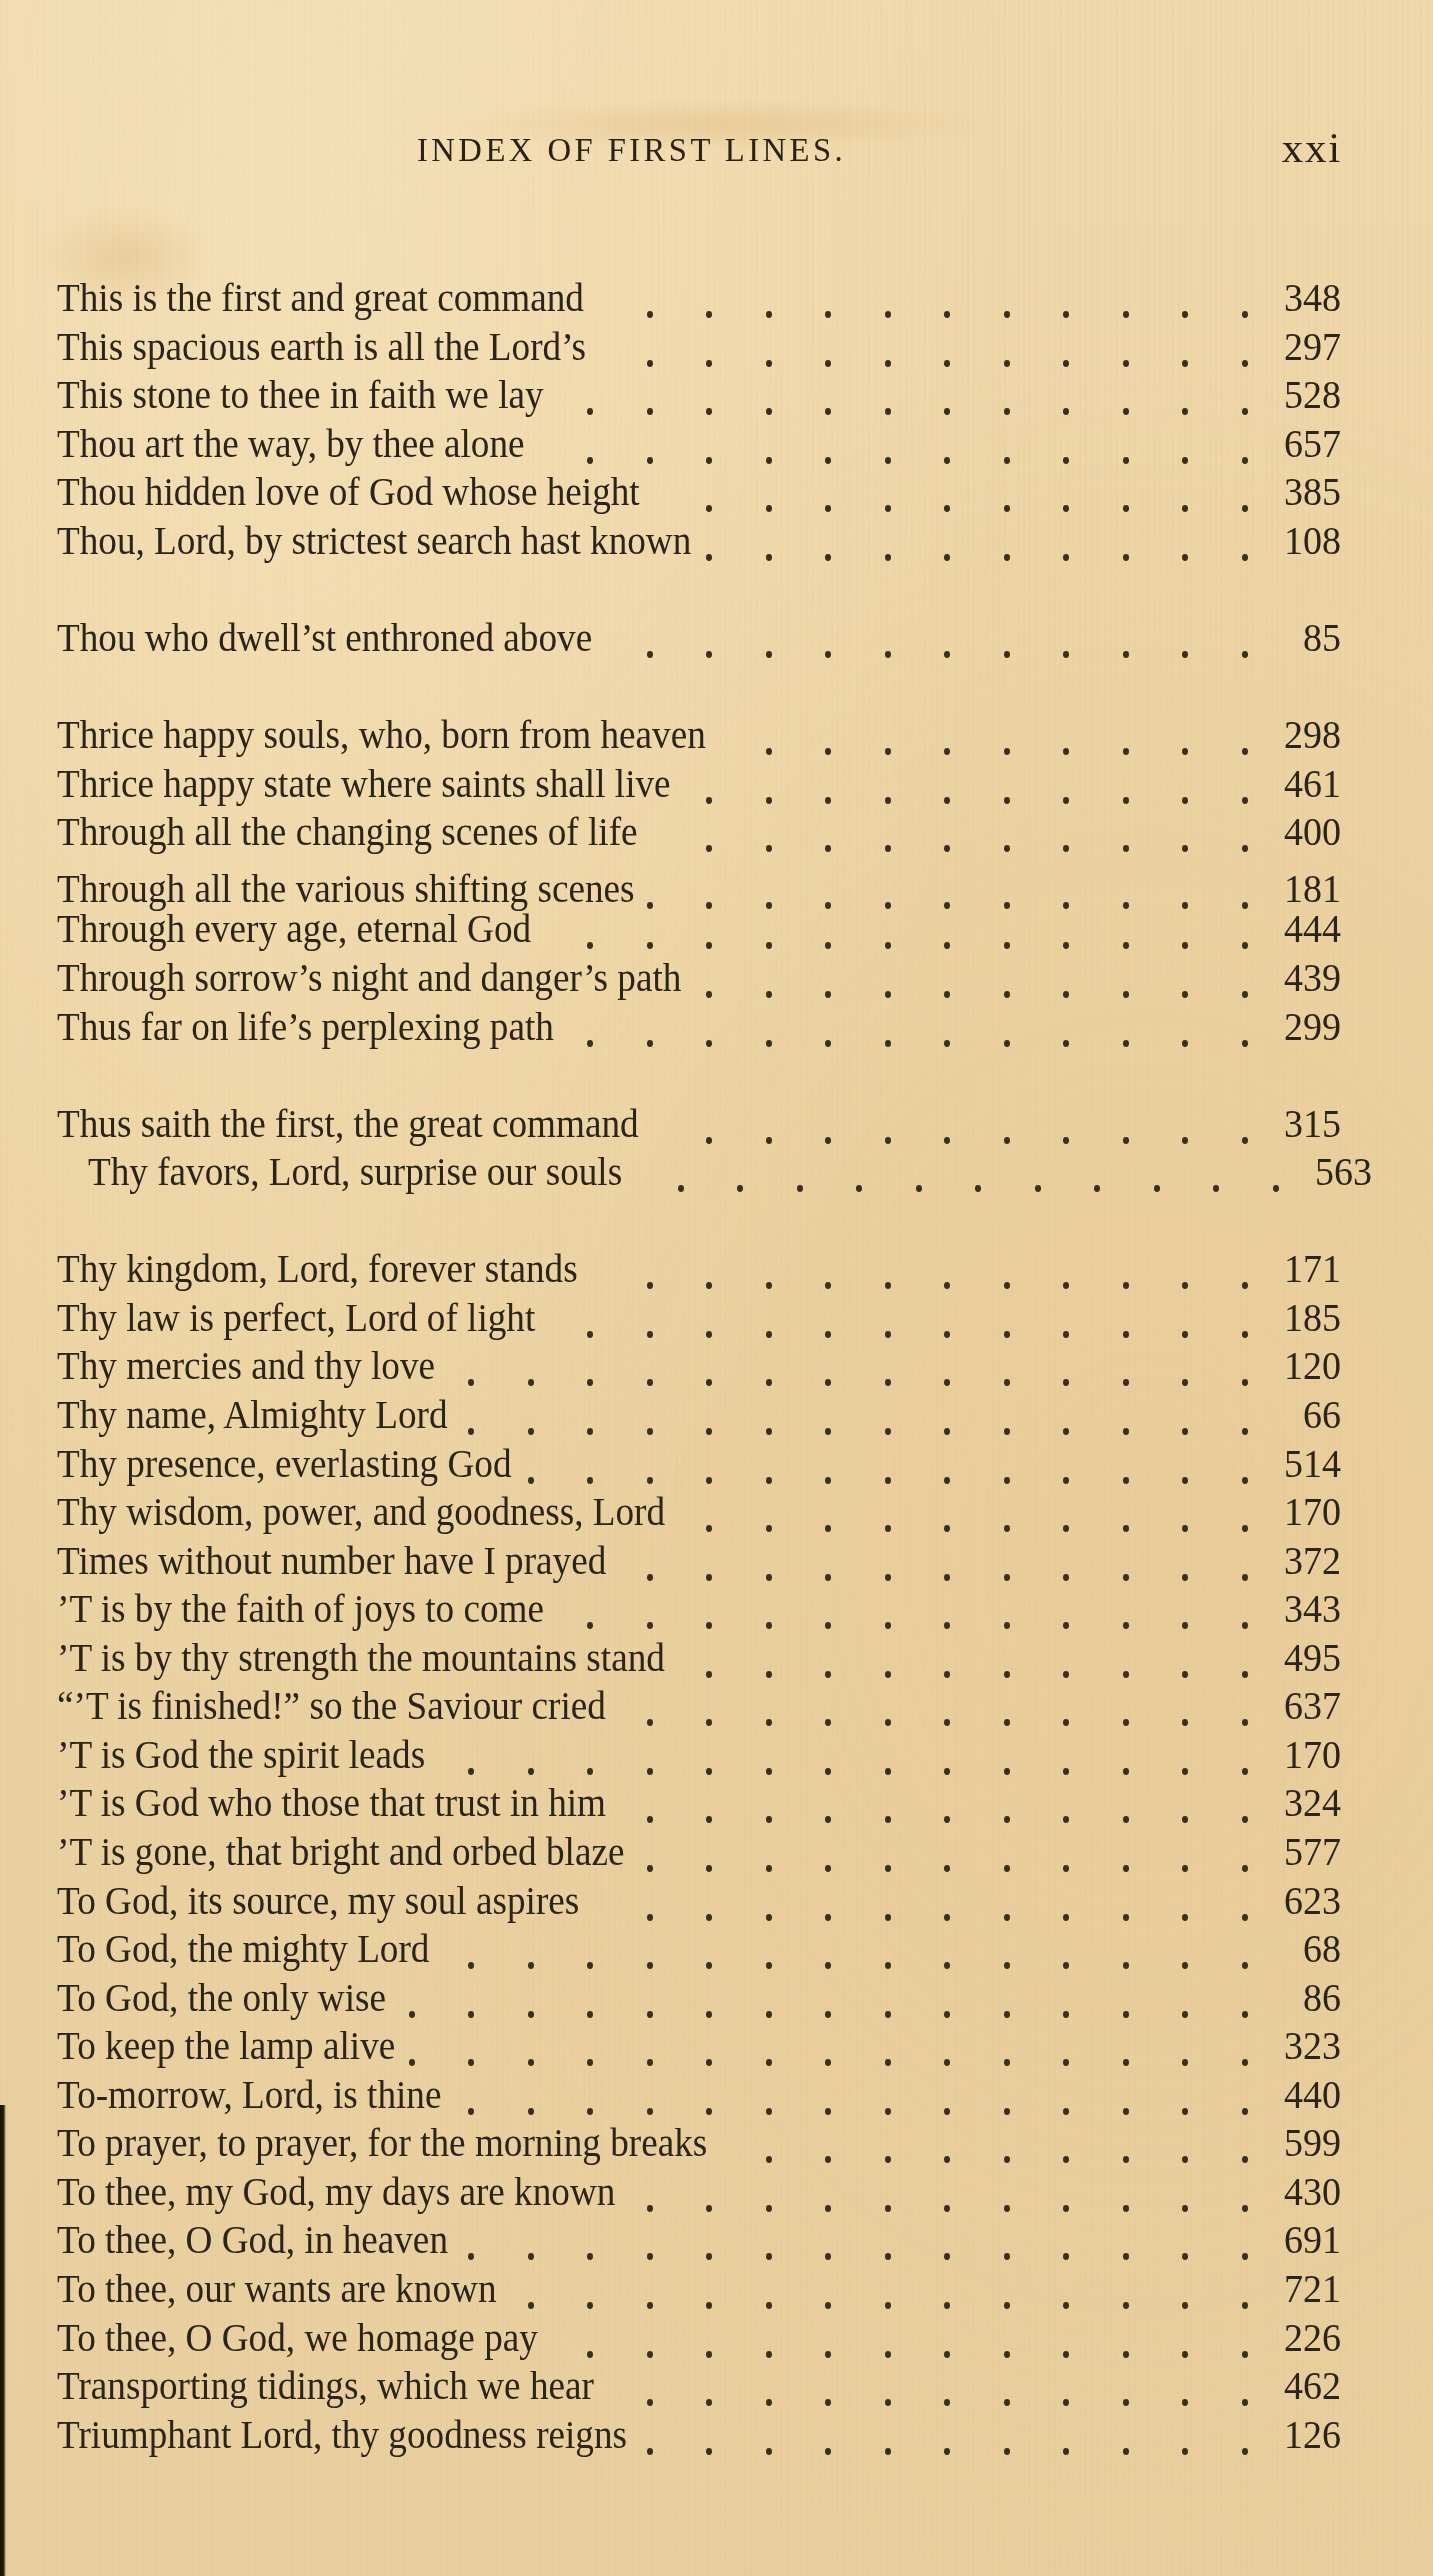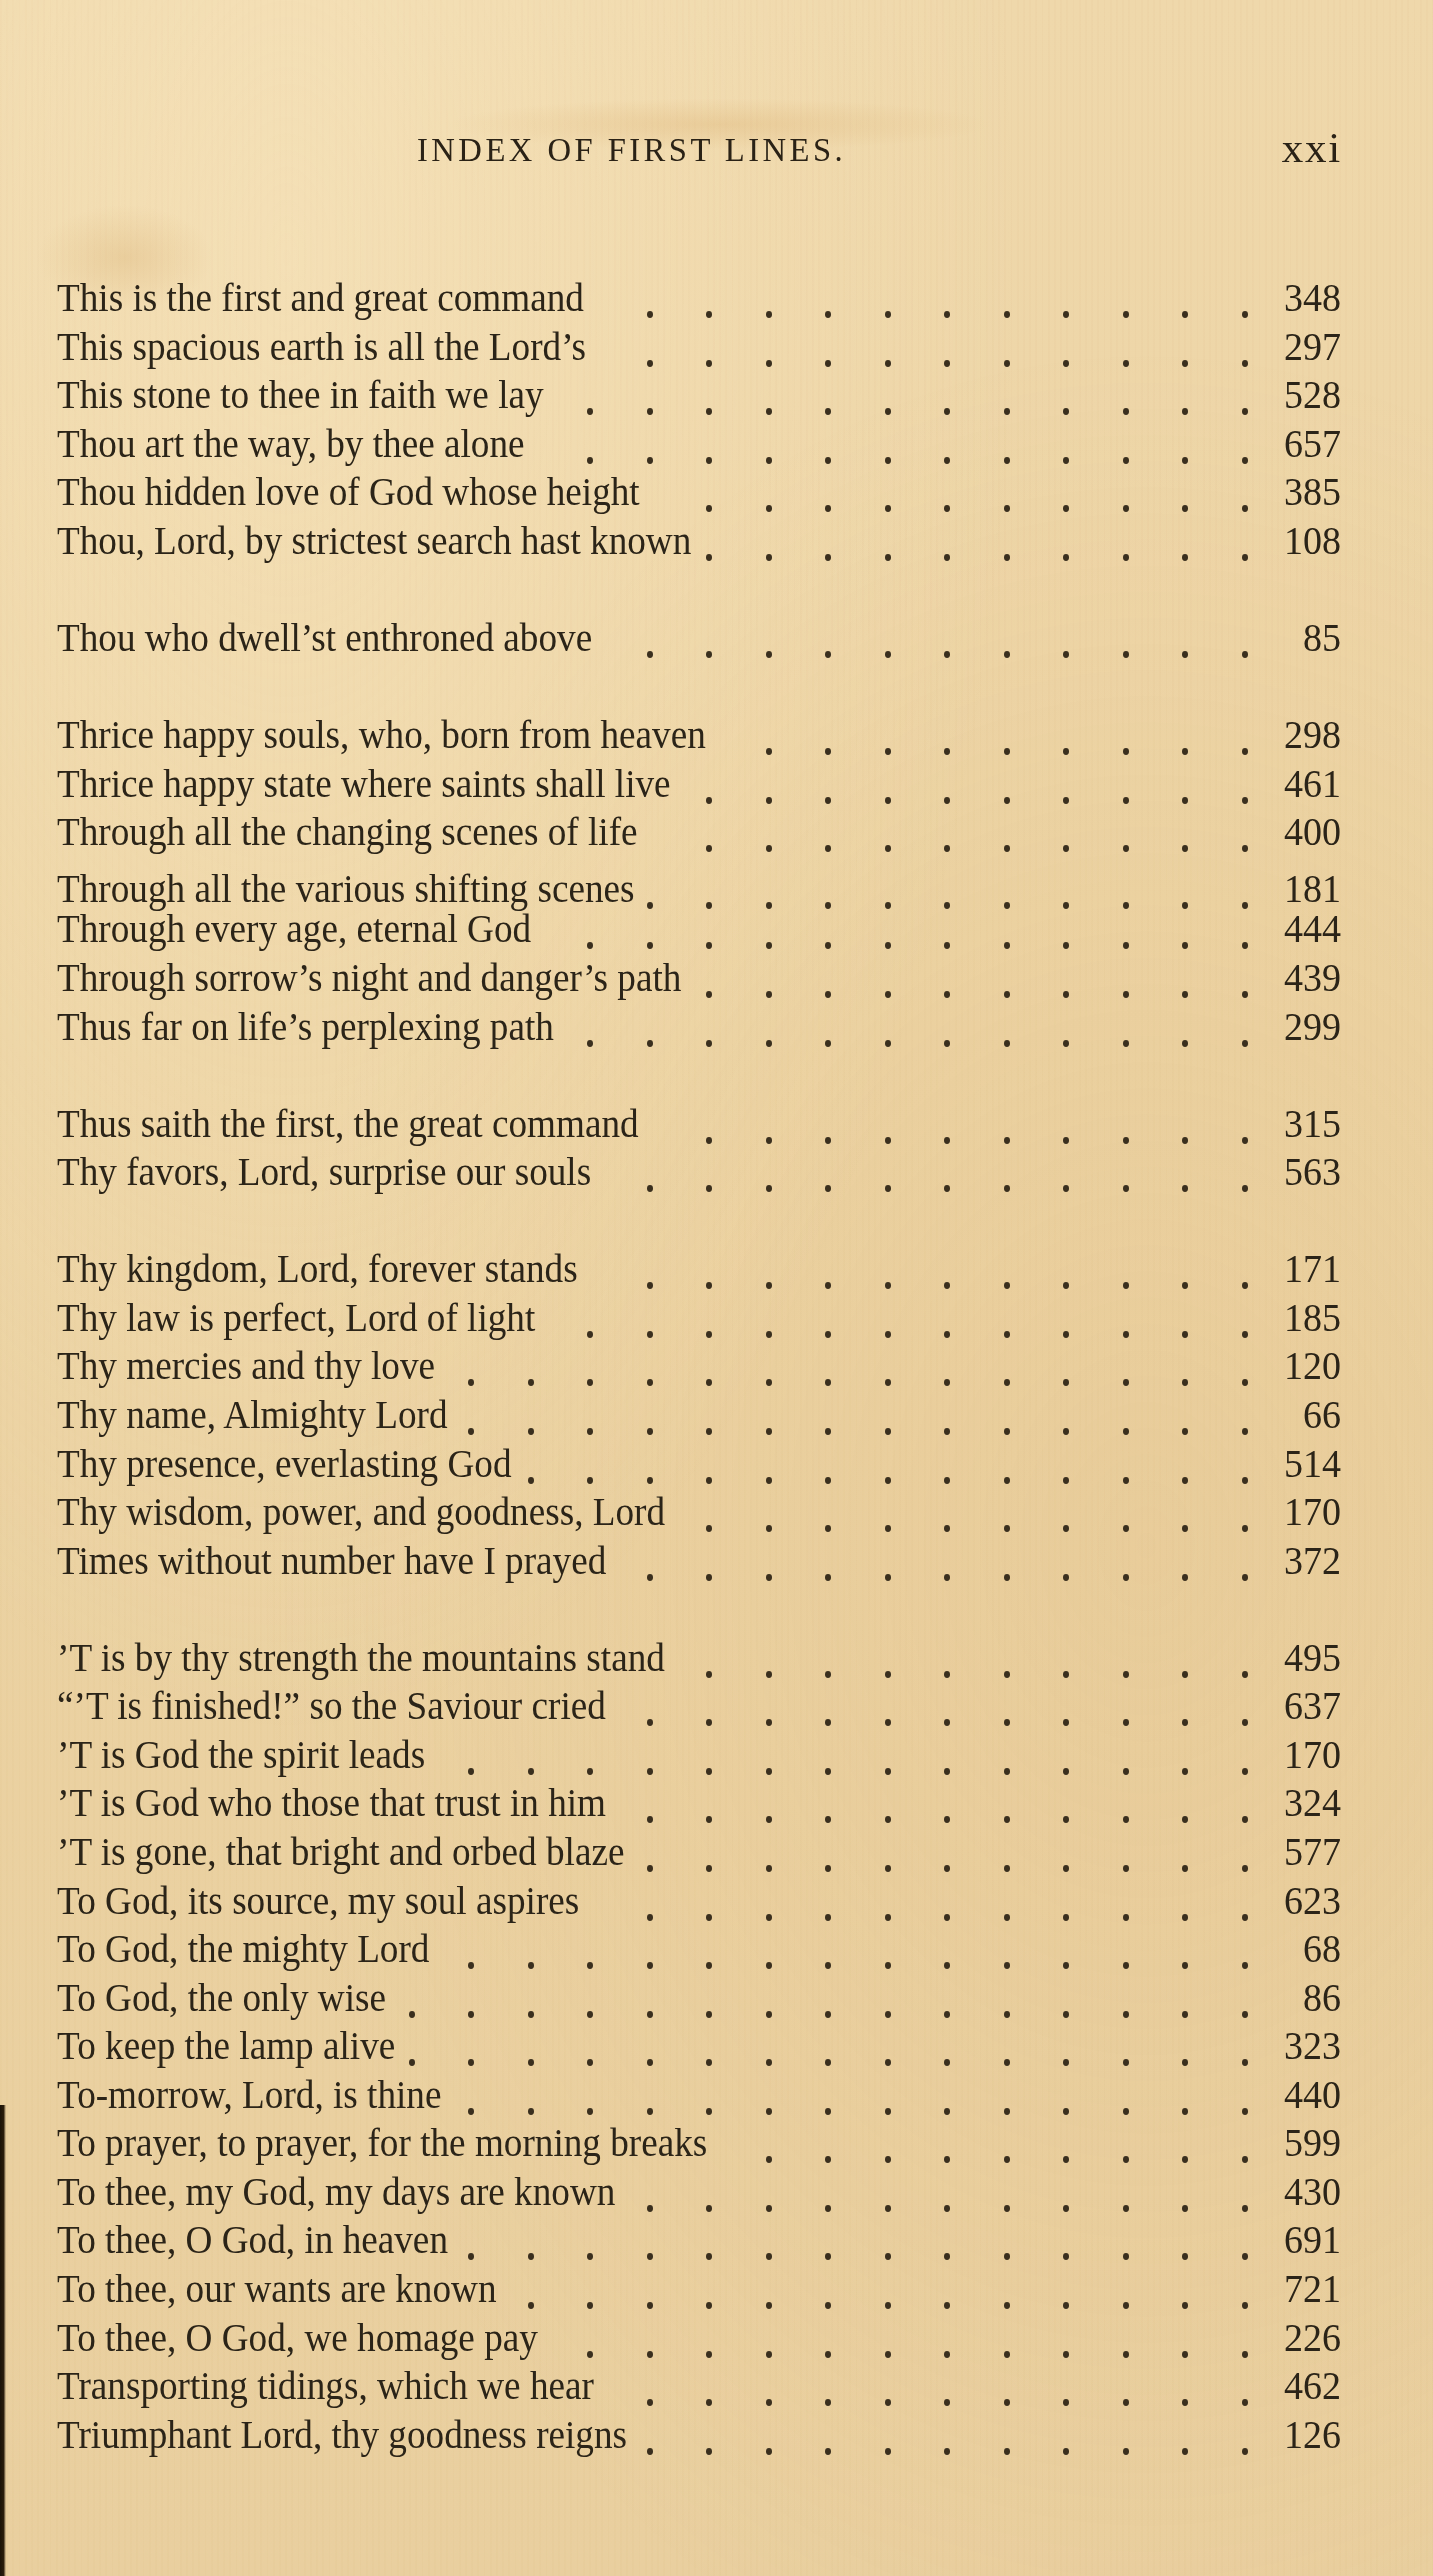--- a/index.html
+++ b/index.html
@@ -382,21 +382,21 @@
         <span class="dot" style="left: 947px;"></span>
         <span class="dot" style="left: 887px;"></span>
         <span class="dot" style="left: 828px;"></span>
         <span class="dot" style="left: 768px;"></span>
         <span class="dot" style="left: 709px;"></span>
         <span class="dot" style="left: 649px;"></span>
       </span>
     <span class="first-line">Thus saith the first, the great command</span>
     <span class="page-number">315</span>
   </li>
-    <li class="entry" style="top: 1155px;">
+    <li class="entry" style="top: 1155px; margin-left: 31px;">
     <span class="leader">
         <span class="dot" style="left: 1185px;"></span>
         <span class="dot" style="left: 1125px;"></span>
         <span class="dot" style="left: 1066px;"></span>
         <span class="dot" style="left: 1006px;"></span>
         <span class="dot" style="left: 947px;"></span>
         <span class="dot" style="left: 887px;"></span>
         <span class="dot" style="left: 828px;"></span>
         <span class="dot" style="left: 768px;"></span>
         <span class="dot" style="left: 709px;"></span>
@@ -525,20 +525,38 @@
         <span class="dot" style="left: 947px;"></span>
         <span class="dot" style="left: 887px;"></span>
         <span class="dot" style="left: 828px;"></span>
         <span class="dot" style="left: 768px;"></span>
         <span class="dot" style="left: 709px;"></span>
         <span class="dot" style="left: 649px;"></span>
         <span class="dot" style="left: 590px;"></span>
       </span>
     <span class="first-line">Times without number have I prayed</span>
     <span class="page-number">372</span>
+  </li>
+    <li class="entry" style="top: 1592px;">
+    <span class="leader">
+        <span class="dot" style="left: 1185px;"></span>
+        <span class="dot" style="left: 1125px;"></span>
+        <span class="dot" style="left: 1066px;"></span>
+        <span class="dot" style="left: 1006px;"></span>
+        <span class="dot" style="left: 947px;"></span>
+        <span class="dot" style="left: 887px;"></span>
+        <span class="dot" style="left: 828px;"></span>
+        <span class="dot" style="left: 768px;"></span>
+        <span class="dot" style="left: 709px;"></span>
+        <span class="dot" style="left: 649px;"></span>
+        <span class="dot" style="left: 590px;"></span>
+        <span class="dot" style="left: 530px;"></span>
+      </span>
+    <span class="first-line">’T is by the faith of joys to come</span>
+    <span class="page-number">343</span>
   </li>
     <li class="entry" style="top: 1641px;">
     <span class="leader">
         <span class="dot" style="left: 1185px;"></span>
         <span class="dot" style="left: 1125px;"></span>
         <span class="dot" style="left: 1066px;"></span>
         <span class="dot" style="left: 1006px;"></span>
         <span class="dot" style="left: 947px;"></span>
         <span class="dot" style="left: 887px;"></span>
         <span class="dot" style="left: 828px;"></span>

